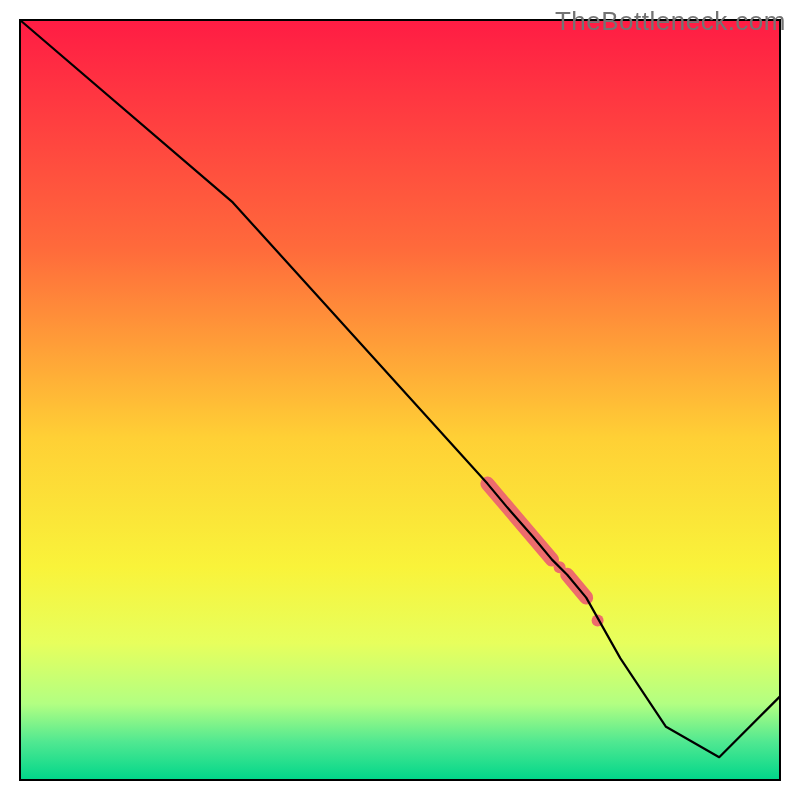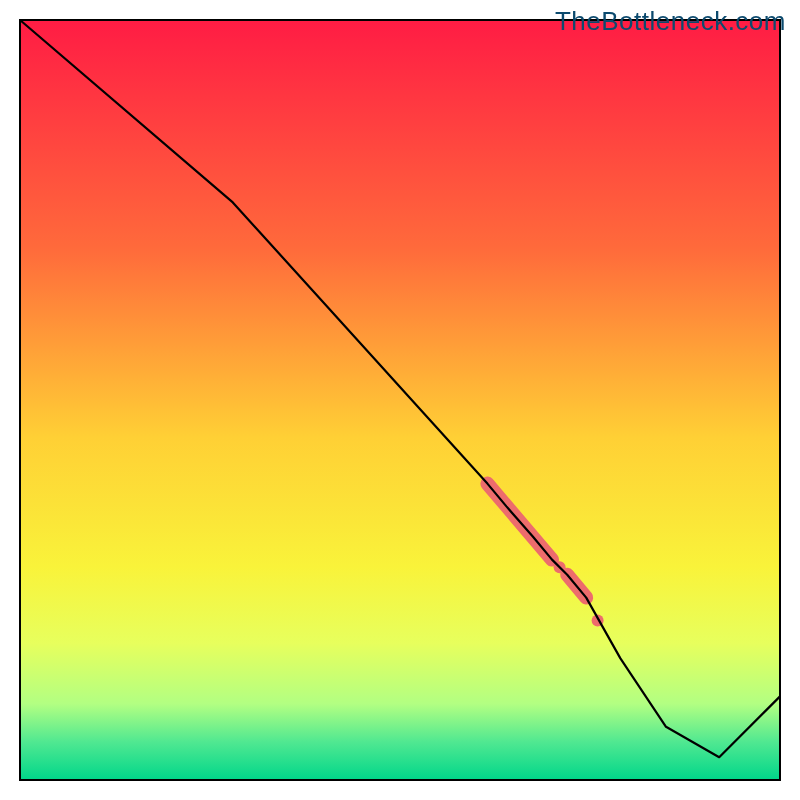--- a/index.html
+++ b/index.html
@@ -18,21 +18,21 @@
   svg {
     display: block;
   }
   .watermark {
     position: absolute;
     top: 6px;
     right: 14px;
     font-family: Arial, Helvetica, sans-serif;
     font-size: 26px;
     font-weight: 500;
-    color: #0c4a6e;
+    color: #737373;
     letter-spacing: 0.5px;
     pointer-events: none;
   }
 </style>
 </head>
 <body>
 
 <div class="chart-container">
   <svg id="chart-svg" width="800" height="800" viewBox="0 0 800 800">
       <defs>

